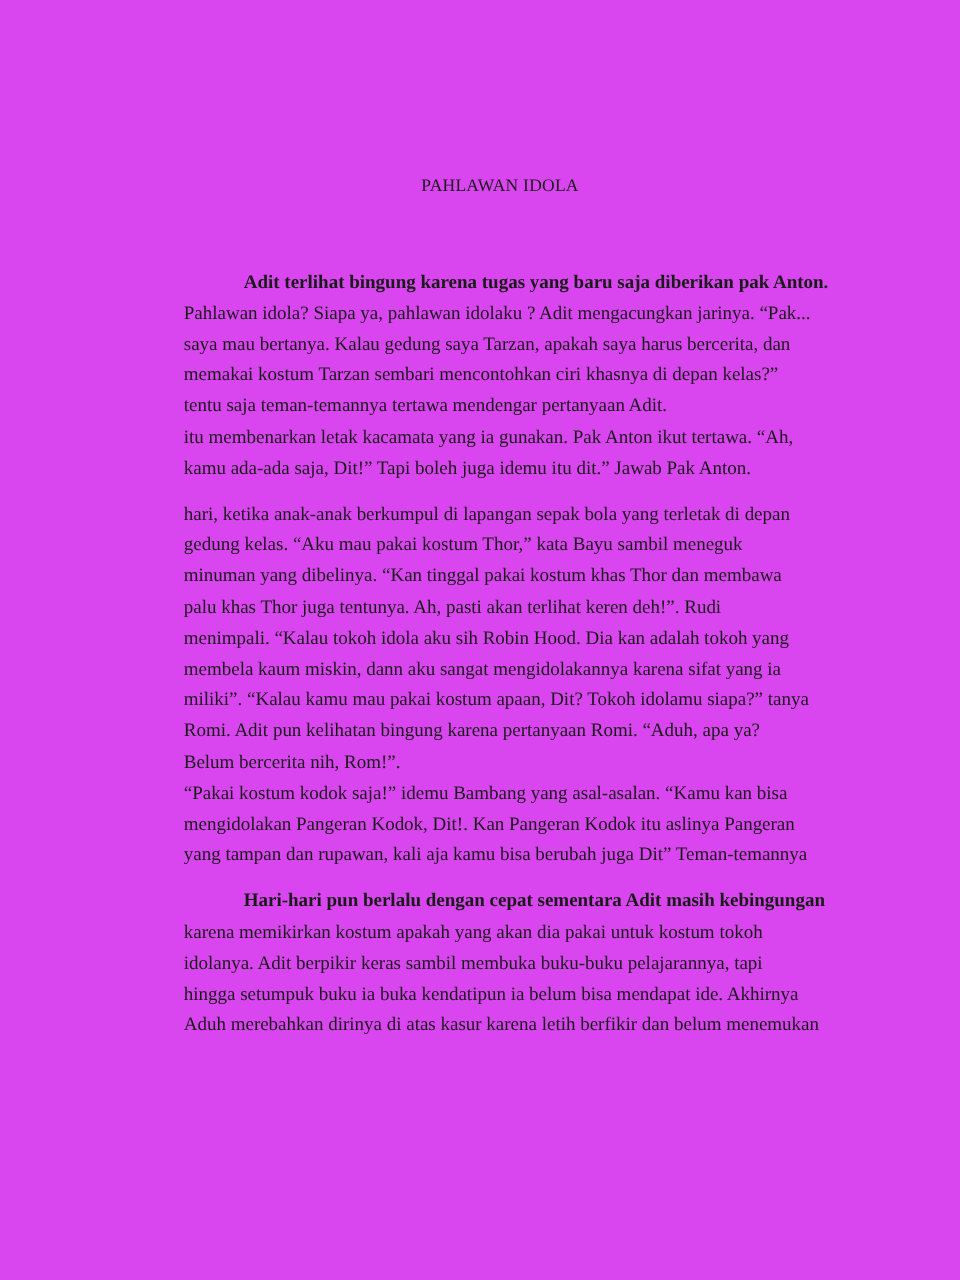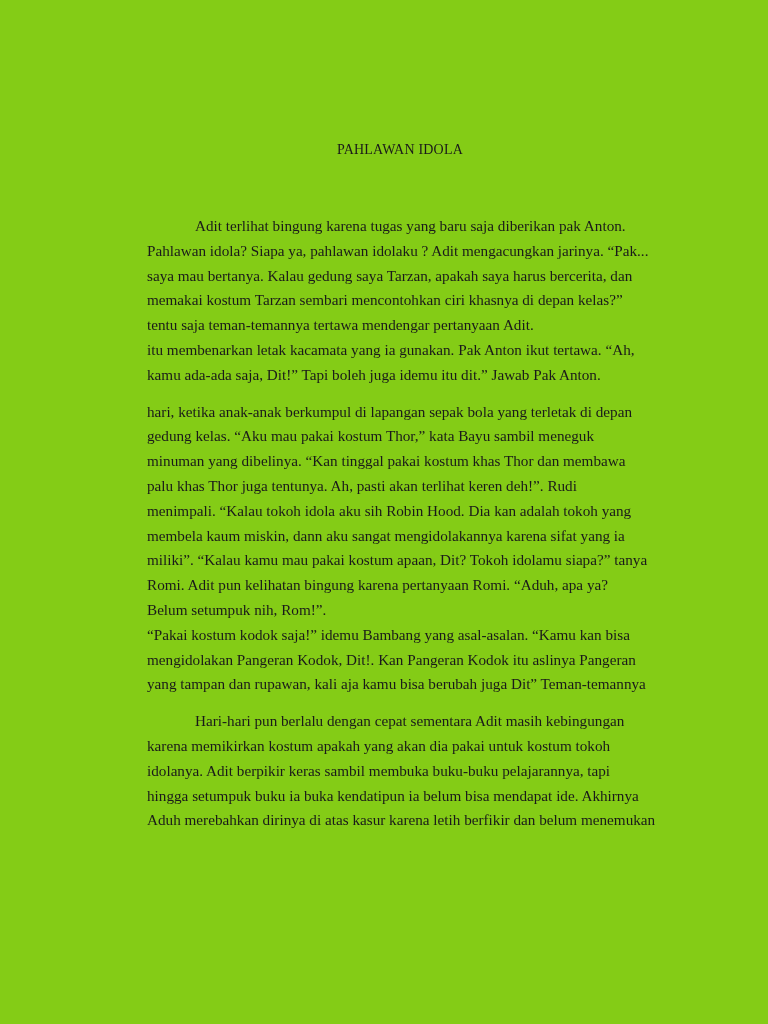--- a/index.html
+++ b/index.html
@@ -14,21 +14,21 @@
     overflow: hidden;
     font-family: "Liberation Serif", "DejaVu Serif", serif;
     color: #1a1a1a;
   }
   .page {
     position: absolute;
     left: 0;
     top: 0;
     width: 768px;
     height: 1024px;
-    background: #84cc16;
+    background: #d946ef;
   }
   .title {
     position: absolute;
     top: 140px;
     left: 0;
     width: 800px;
     text-align: center;
     font-size: 14px;
     letter-spacing: 0.2px;
     line-height: 20px;
@@ -48,20 +48,21 @@
   }
   .line {
     display: block;
     font-size: 15.2px;
     line-height: 24.8px;
     height: 24.8px;
     white-space: nowrap;
   }
   .line.indent {
     padding-left: 48px;
+    font-weight: bold;
   }
 </style>
 </head>
 <body>
 
 <div class="page">
   <div class="title">PAHLAWAN IDOLA</div>
 
   <div class="body-text">
     <p class="para">
@@ -76,21 +77,21 @@
 
     <p class="para">
       <span class="line">hari, ketika anak-anak berkumpul di lapangan sepak bola yang terletak di depan</span>
       <span class="line">gedung kelas. “Aku mau pakai kostum Thor,” kata Bayu sambil meneguk</span>
       <span class="line">minuman yang dibelinya. “Kan tinggal pakai kostum khas Thor dan membawa</span>
       <span class="line">palu khas Thor juga tentunya. Ah, pasti akan terlihat keren deh!”. Rudi</span>
       <span class="line">menimpali. “Kalau tokoh idola aku sih Robin Hood. Dia kan adalah tokoh yang</span>
       <span class="line">membela kaum miskin, dann aku sangat mengidolakannya karena sifat yang ia</span>
       <span class="line">miliki”. “Kalau kamu mau pakai kostum apaan, Dit? Tokoh idolamu siapa?” tanya</span>
       <span class="line">Romi. Adit pun kelihatan bingung karena pertanyaan Romi. “Aduh, apa ya?</span>
-      <span class="line">Belum setumpuk nih, Rom!”.</span>
+      <span class="line">Belum bercerita nih, Rom!”.</span>
       <span class="line">“Pakai kostum kodok saja!” idemu Bambang yang asal-asalan. “Kamu kan bisa</span>
       <span class="line">mengidolakan Pangeran Kodok, Dit!. Kan Pangeran Kodok itu aslinya Pangeran</span>
       <span class="line">yang tampan dan rupawan, kali aja kamu bisa berubah juga Dit” Teman-temannya</span>
     </p>
 
     <p class="para">
       <span class="line indent">Hari-hari pun berlalu dengan cepat sementara Adit masih kebingungan</span>
       <span class="line">karena memikirkan kostum apakah yang akan dia pakai untuk kostum tokoh</span>
       <span class="line">idolanya. Adit berpikir keras sambil membuka buku-buku pelajarannya, tapi</span>
       <span class="line">hingga setumpuk buku ia buka kendatipun ia belum bisa mendapat ide. Akhirnya</span>

